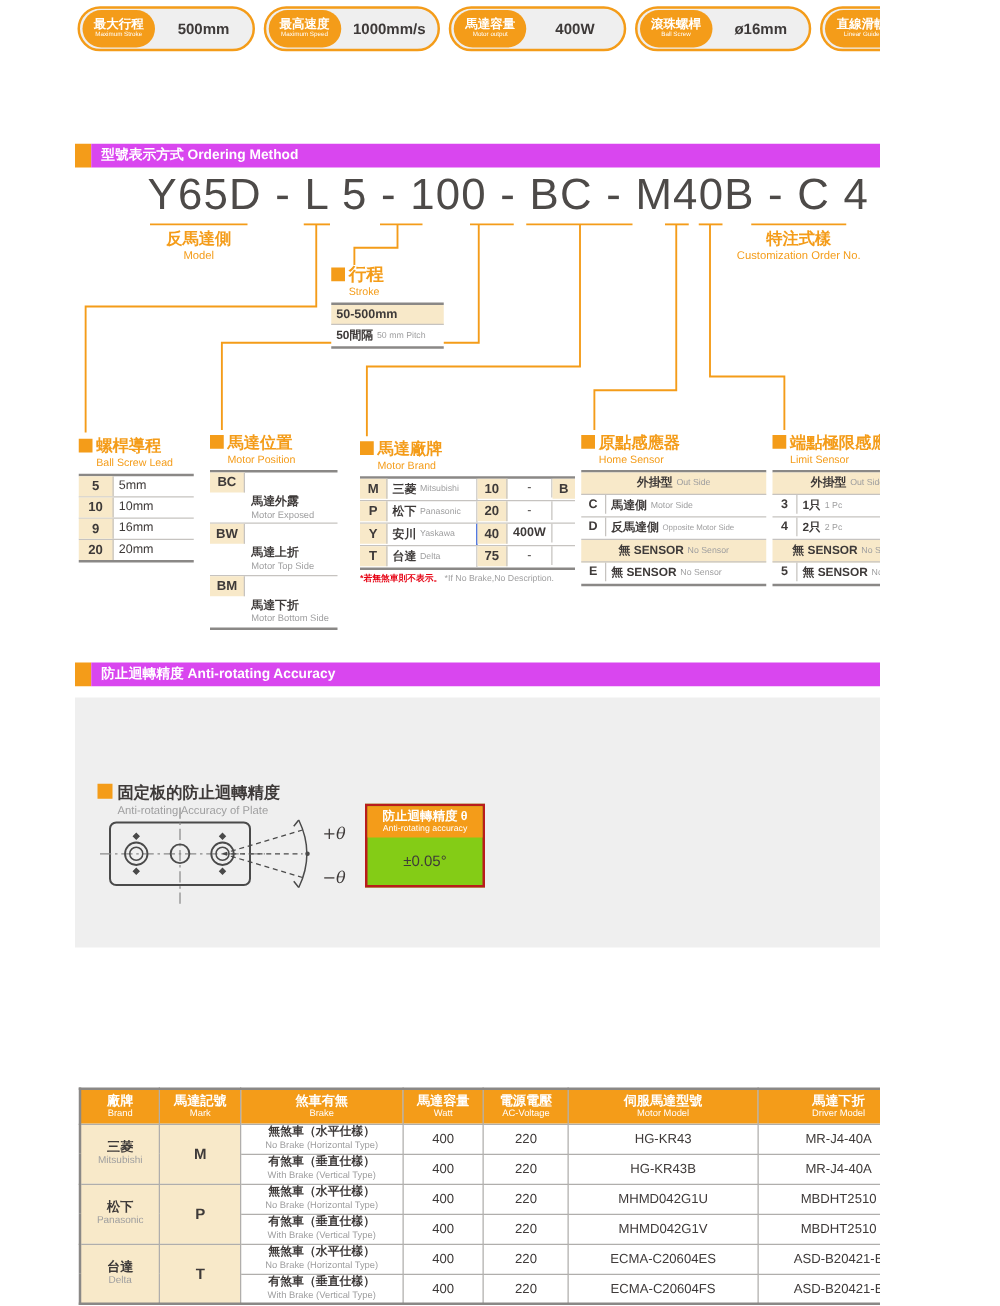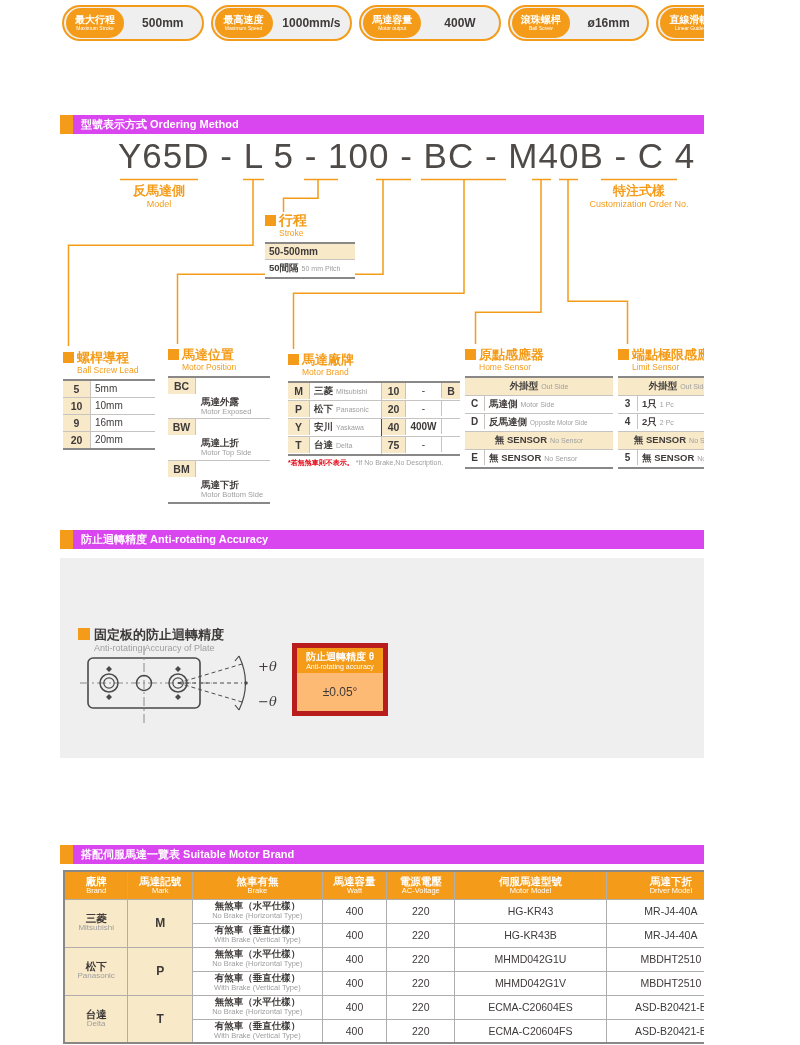--- a/index.html
+++ b/index.html
@@ -47,21 +47,21 @@
   .footnote { font-size:7px; margin-top:2px; white-space:nowrap; }
   .footnote .red { color:#E60012; font-weight:bold; }
   .footnote .gry { color:#9E9E9F; }
 
   
   .panel { position:absolute; left:60px; top:558px; width:682px; height:200px; background:#EFEFEF; }
   .plate-title { position:absolute; left:18px; top:28px; line-height:1.2;margin-top:38px; }
   .plate-title .sqi { display:inline-block; width:12px; height:12px; background:#F49C19; margin-right:4px; vertical-align:-1px; }
   .plate-title .zh { font-size:13px; font-weight:bold; color:#3E3A39; }
   .plate-title .en { display:block; margin-left:16px; font-size:9px; color:#9E9E9F; }
-  .acc-box { position:absolute; left:232px; top:85px; width:96px; border:5px solid #b91c1c; background:#fdba74; }
+  .acc-box { position:absolute; left:232px; top:85px; width:96px; border:2px solid #b91c1c; background:#84cc16; }
   .acc-head { background:#F49C19; color:#fff; text-align:center; padding:3px 2px 2px; line-height:1.15; }
   .acc-head .zh { font-size:10px; font-weight:bold; display:block; white-space:nowrap; }
   .acc-head .en { font-size:7px; display:block; white-space:nowrap; }
   .acc-val { height:38px; display:flex; align-items:center; justify-content:center; font-size:12px; color:#3E3A39; }
 
   
   .mtable { position:absolute; left:63px; top:870px; width:674px; border-collapse:collapse; }
   .mtable th, .mtable td { border:1px solid #b0aeac; text-align:center; vertical-align:middle; }
   .mtable th { background:#F49C19; color:#fff; font-weight:bold; height:28px; line-height:1.15; }
   .mtable th .zh { font-size:10.5px; display:block; }
@@ -376,24 +376,20 @@
 
     <div class="acc-box">
       <div class="acc-head">
         <span class="zh">防止迴轉精度 θ</span>
         <span class="en">Anti-rotating accuracy</span>
       </div>
       <div class="acc-val">±0.05°</div>
     </div>
   </div>
 
-  <div class="secbar" style="top:845px;">
-    <div class="sq"></div>
-    <div class="bar"><span>搭配伺服馬達一覽表</span> <span>Suitable Motor Brand</span></div>
-  </div>
 
   <table class="mtable">
     <colgroup>
       <col style="width:64px">
         <col style="width:65px">
         <col style="width:130px">
         <col style="width:65px">
         <col style="width:68px">
         <col style="width:152px">
         <col style="width:130px">

